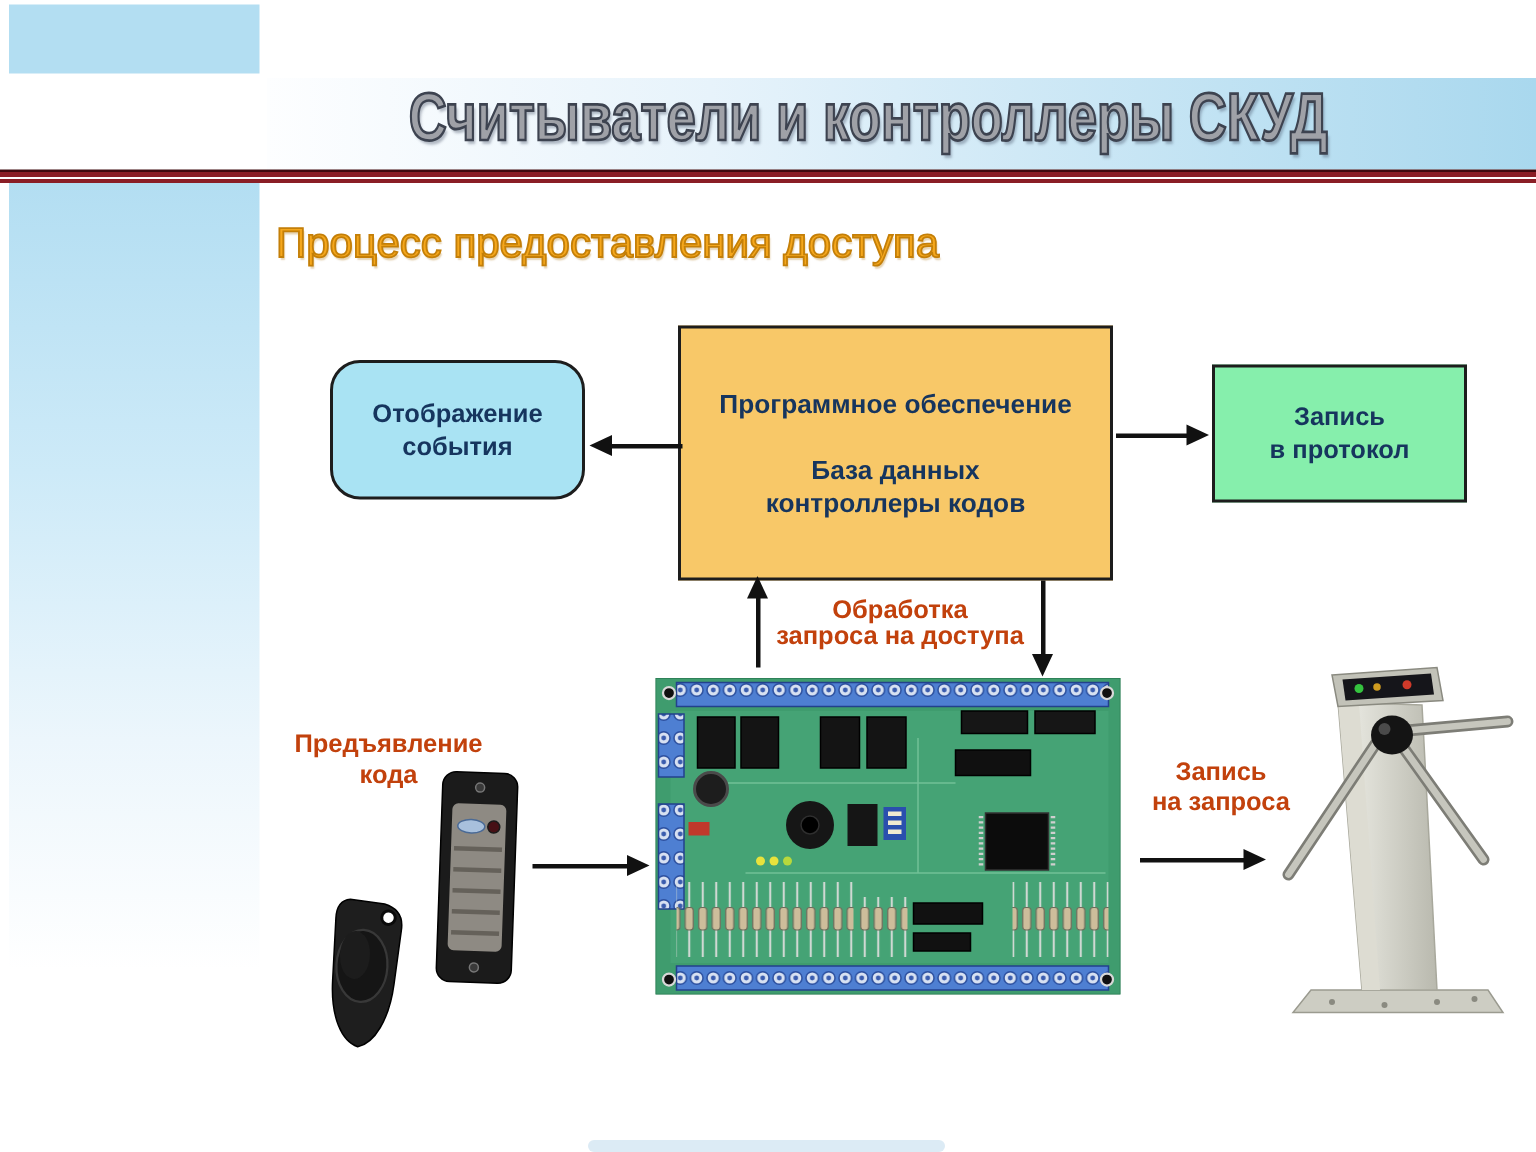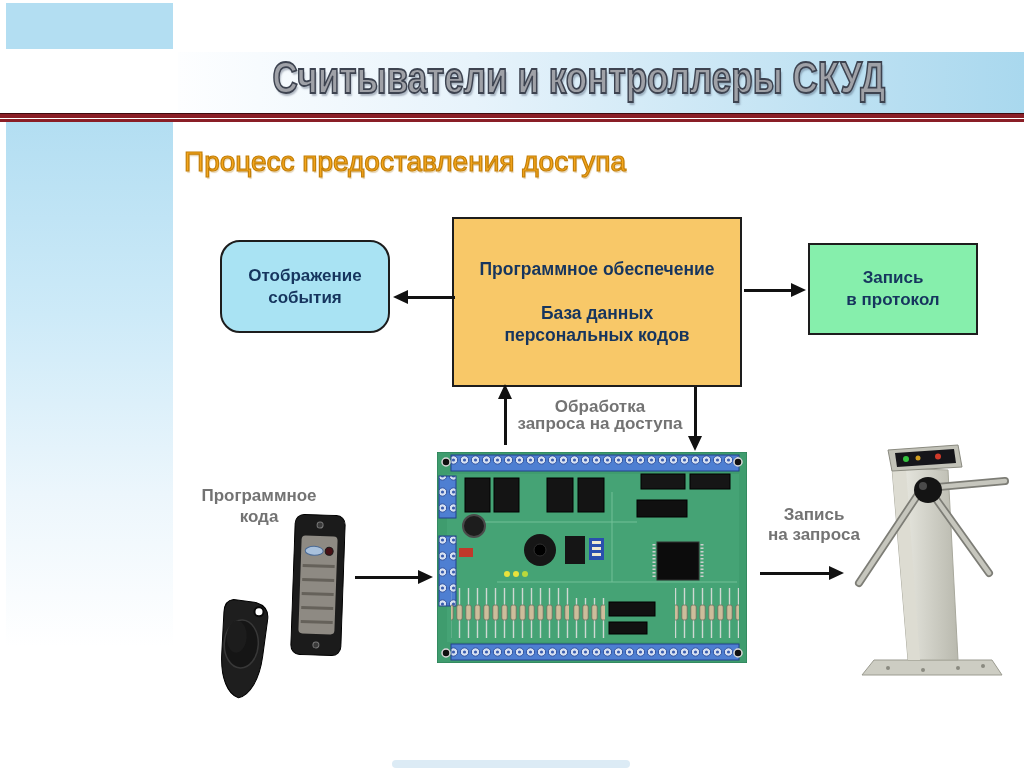--- a/index.html
+++ b/index.html
@@ -31,21 +31,21 @@
   
   .dbox{position:absolute;border:2px solid #1d1d1d;box-sizing:border-box;
     display:flex;flex-direction:column;align-items:center;justify-content:center;
     text-align:center;font-weight:bold;color:#16355e;font-size:17px;line-height:22px;}
   #event-box{left:220px;top:240px;width:170px;height:93px;background:#a9e3f3;border-radius:20px;}
   #software-box{left:452px;top:217px;width:290px;height:170px;background:#f8c868;font-size:17.5px;}
   #software-box .gap{height:22px;}
   #protocol-box{left:808px;top:243px;width:170px;height:92px;background:#86efac;}
 
   
-  .flabel{position:absolute;text-align:center;font-weight:bold;color:#737373;}
+  .flabel{position:absolute;text-align:center;font-weight:bold;color:#c2410c;}
   #processing-label{left:515px;top:398px;width:170px;font-size:17px;line-height:17px;}
   #code-label{left:188px;top:485px;width:142px;font-size:17px;line-height:21px;}
   #pass-label{left:758px;top:505px;width:112px;font-size:17px;line-height:20px;}
 
   
   .h-arrow{position:absolute;height:14px;}
   .h-arrow .shaft{position:absolute;top:5.5px;height:3px;background:#111;}
   .h-arrow .head-right{position:absolute;right:0;top:0;width:0;height:0;
     border-top:7px solid transparent;border-bottom:7px solid transparent;border-left:15px solid #111;}
   .h-arrow .head-left{position:absolute;left:0;top:0;width:0;height:0;
@@ -93,21 +93,21 @@
 
   <div class="dbox" id="event-box">
     <div>Отображение</div>
     <div>события</div>
   </div>
 
   <div class="dbox" id="software-box">
     <div>Программное обеспечение</div>
     <div class="gap"></div>
     <div>База данных</div>
-    <div>персональных кодов</div>
+    <div>контроллеры кодов</div>
   </div>
 
   <div class="dbox" id="protocol-box">
     <div>Запись</div>
     <div>в протокол</div>
   </div>
 
   <div class="h-arrow" id="arrow-to-event">
     <div class="head-left"></div>
     <div class="shaft"></div>
@@ -131,21 +131,21 @@
   <div class="h-arrow" id="arrow-turnstile">
     <div class="shaft"></div>
     <div class="head-right"></div>
   </div>
 
   <div class="flabel" id="processing-label">
     <div>Обработка</div>
     <div>запроса на доступа</div>
   </div>
   <div class="flabel" id="code-label">
-    <div>Программное</div>
+    <div>Предъявление</div>
     <div>кода</div>
   </div>
   <div class="flabel" id="pass-label">
     <div>Запись</div>
     <div>на запроса</div>
   </div>
 
   <svg class="photo" id="board-img" viewBox="0 0 310 211">
     <defs>
       <pattern id="term" width="11" height="16" patternUnits="userSpaceOnUse">

